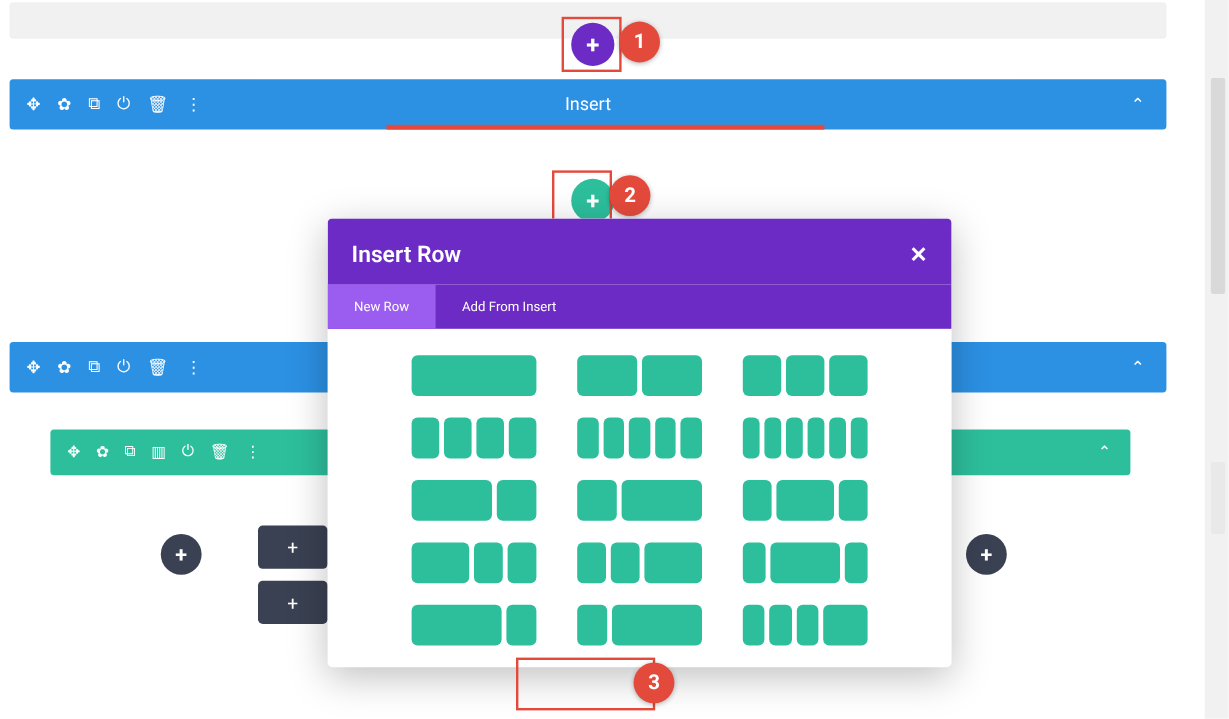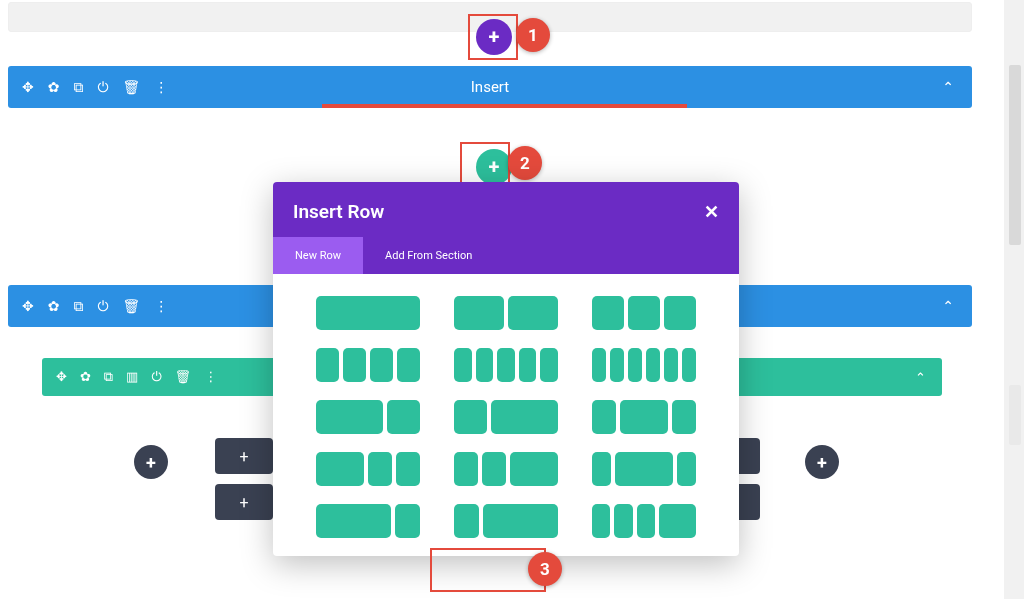--- a/index.html
+++ b/index.html
@@ -145,21 +145,21 @@
     display: flex; align-items: center; justify-content: center;
     color: #fff;
     font-size: 16px;
   }
 
   
   .modal {
     position: absolute;
     left: 273px;
     top: 180px;
-    width: 466px;
+    width: 520px;
     background: #fff;
     box-shadow: 0 8px 32px rgba(0,0,0,0.25);
     border-radius: 4px;
     z-index: 50;
     overflow: hidden;
   }
   .modal-header {
     background: #6b2bc4;
     color: #fff;
     padding: 18px 20px 14px 20px;
@@ -286,21 +286,21 @@
   <div class="module-pill" style="left:702px; top:436px; width:58px;"></div>
   <div class="module-pill" style="left:702px; top:482px; width:58px;"></div>
 
   <div class="modal">
     <div class="modal-header">
       <span>Insert Row</span>
       <span class="modal-close">✕</span>
     </div>
     <div class="modal-tabs">
       <div class="modal-tab active">New Row</div>
-      <div class="modal-tab">Add From Section</div>
+      <div class="modal-tab">Add From Insert</div>
     </div>
     <div class="modal-body" id="layout-grid">
         <div class="layout-row">
           <div class="layout-opt">
             <div class="colblk" style="flex: 1 1 0%;"></div>
           </div>
           <div class="layout-opt">
             <div class="colblk" style="flex: 1 1 0%;"></div>
             <div class="colblk" style="flex: 1 1 0%;"></div>
           </div>

